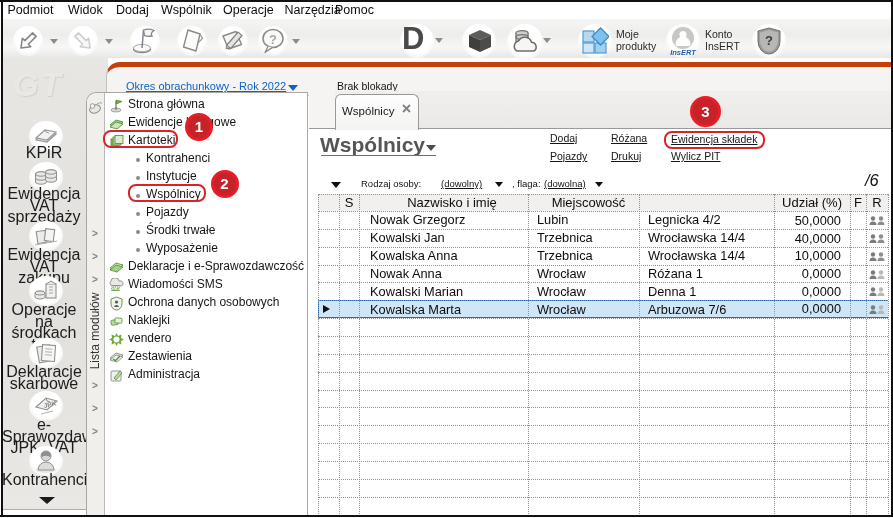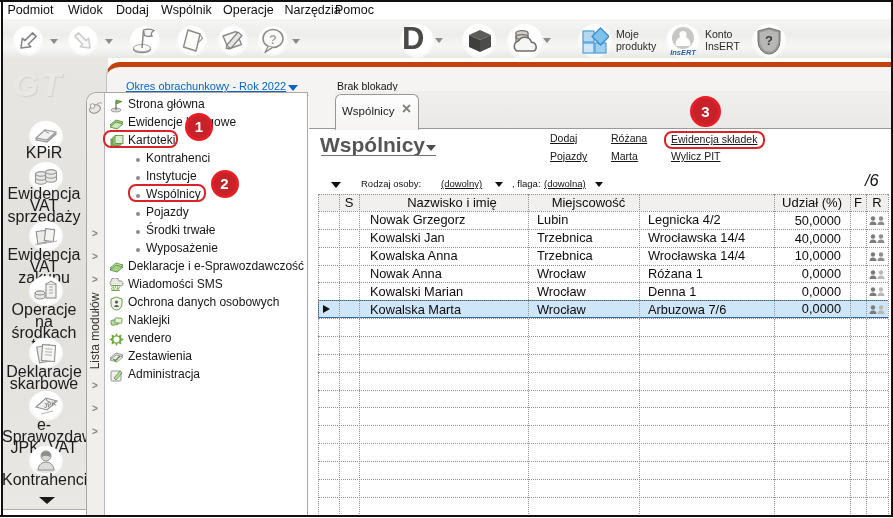--- a/index.html
+++ b/index.html
@@ -322,21 +322,21 @@
     <path d="M1 1 L8 8 M8 1 L1 8" stroke="#82827f" stroke-width="1.8"></path>
   </svg>
 </div>
 <div id="content" class="ab">
   <div style="position:absolute;left:11px;top:4px;font-size:21px;font-weight:bold;color:#555555;white-space:nowrap;">Wspólnicy</div>
   <div style="position:absolute;left:117px;top:16px;width:0;height:0;border-left:5.5px solid transparent;border-right:5.5px solid transparent;border-top:6.5px solid #4d4d4d;"></div>
   <div style="position:absolute;left:11.5px;top:26px;width:115px;border-top:1px solid #707070;"></div>
   <a class="link" style="left:241px;top:3px;">Dodaj</a>
   <a class="link" style="left:241px;top:21px;">Pojazdy</a>
   <a class="link" style="left:302px;top:3px;">Różana</a>
-  <a class="link" style="left:302px;top:21px;">Marta</a>
+  <a class="link" style="left:302px;top:21px;">Drukuj</a>
   <a class="link" style="left:362px;top:4px;">Ewidencja składek</a>
   <a class="link" style="left:362px;top:21px;">Wylicz PIT</a>
 
   <div style="position:absolute;left:22px;top:53px;width:0;height:0;border-left:5.5px solid transparent;border-right:5.5px solid transparent;border-top:6.5px solid #101010;"></div>
   <div class="flt" style="left:52px;top:49px;">Rodzaj osoby:</div>
   <div class="flt" style="left:132px;top:49px;text-decoration:underline;">(dowolny)</div>
   <div style="position:absolute;left:186px;top:53px;width:0;height:0;border-left:4.5px solid transparent;border-right:4.5px solid transparent;border-top:5px solid #101010;"></div>
   <div class="flt" style="left:203px;top:49px;">, flaga:</div>
   <div class="flt" style="left:235px;top:49px;text-decoration:underline;">(dowolna)</div>
   <div style="position:absolute;left:286px;top:53px;width:0;height:0;border-left:4.5px solid transparent;border-right:4.5px solid transparent;border-top:5px solid #101010;"></div>

